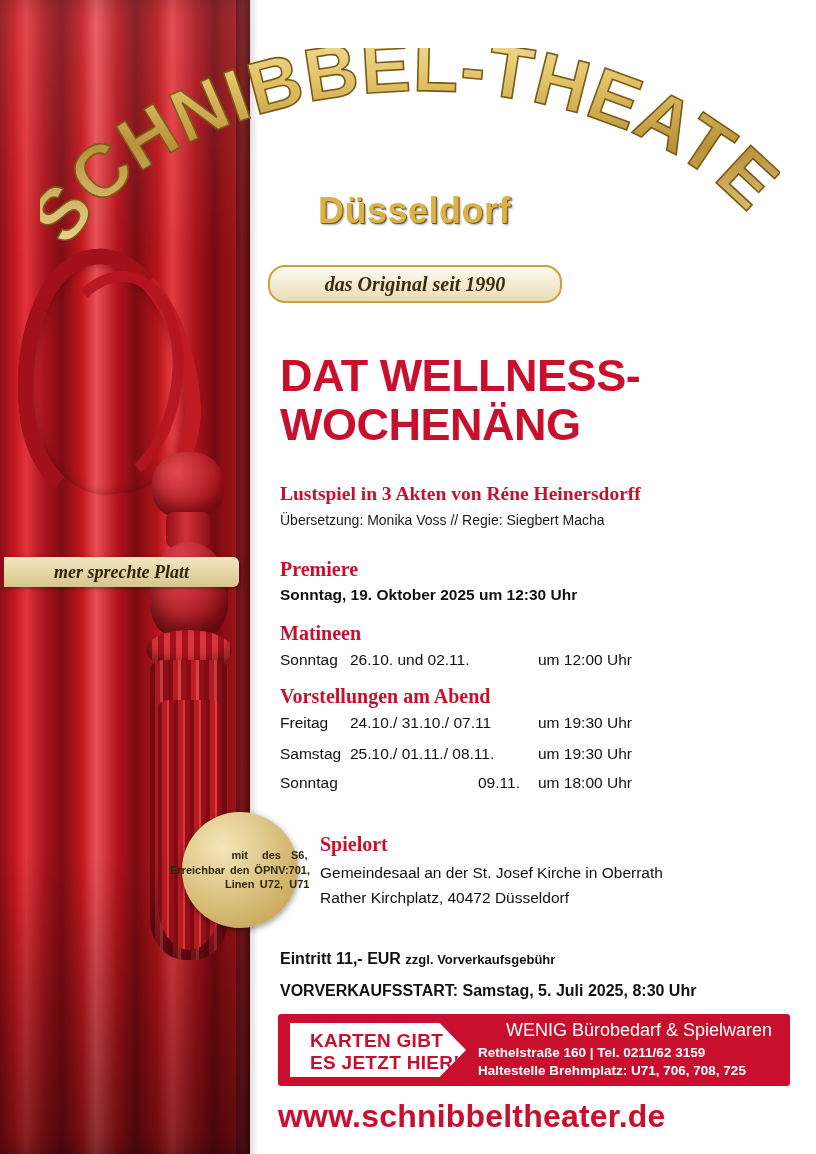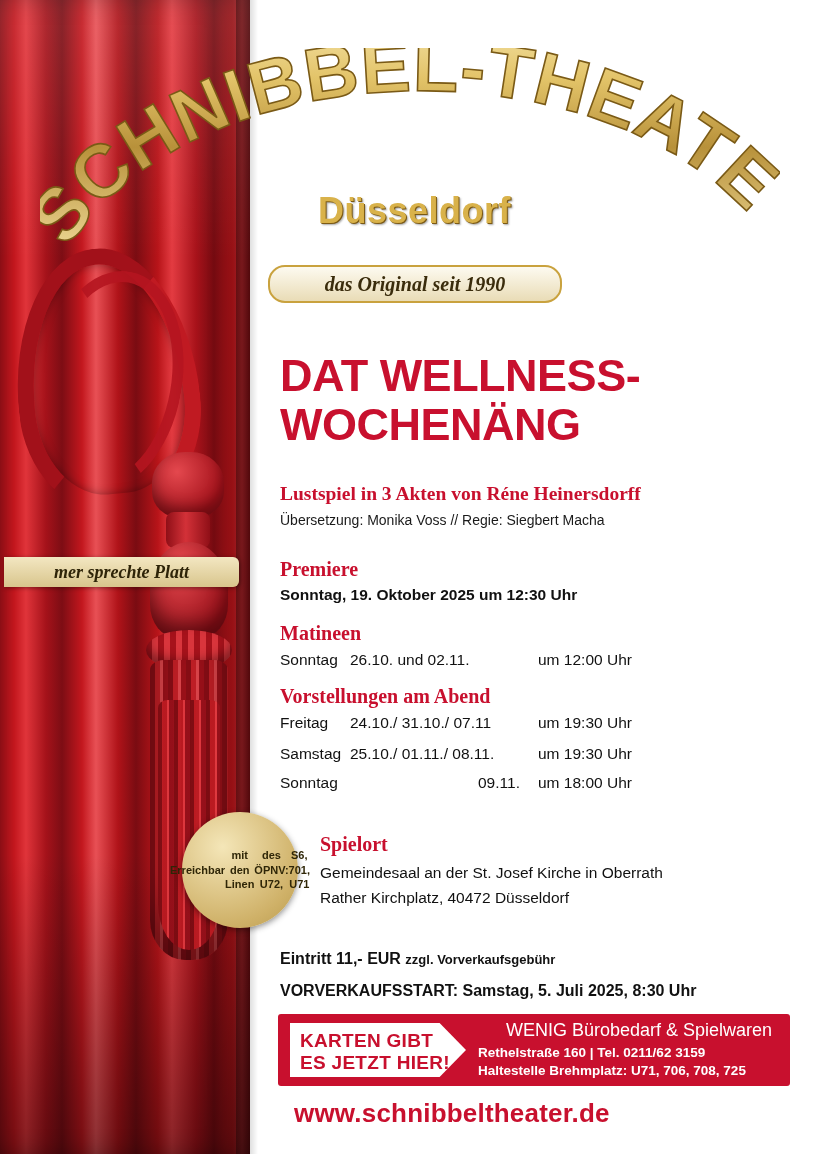--- a/index.html
+++ b/index.html
@@ -243,34 +243,34 @@
   .ticket-bar {
     position:absolute; left:278px; top:1014px; width:512px; height:72px;
     background:#c8102e; border-radius:3px;
   }
   .ticket-left {
     position:absolute; left:12px; top:9px; width:176px; height:54px;
     background:#ffffff;
     clip-path: polygon(0 0, 85% 0, 100% 50%, 85% 100%, 0 100%);
     color:#c8102e;
     font-weight:bold; font-size:19px; line-height:1.18;
-    padding: 7px 0 0 10px;
+    padding: 7px 0 0 20px;
     box-sizing:border-box;
     letter-spacing:.3px;
   }
   .ticket-right {
     position:absolute; left:200px; top:6px; color:#fff;
   }
   .ticket-right .l1 { font-size:18px; font-weight:normal;margin-left:28px; }
   .ticket-right .l2 { font-size:13.5px; font-weight:bold; margin-top:4px; }
   .ticket-right .l3 { font-size:13.5px; font-weight:bold; margin-top:3px; }
 
   .website {
     position:absolute; left:278px; top:1098px; width:520px;
-    font-size: 26px; font-weight: bold; color:#c8102e; letter-spacing:.2px;margin-left:16px;
+    font-size: 32px; font-weight: bold; color:#c8102e; letter-spacing:.2px;
   }
 </style>
 </head>
 <body>
 
 <div class="poster">
 
   <div class="curtain"></div>
   <div class="curtain-top-shade"></div>
   <div class="curtain-bottom-shade"></div>

